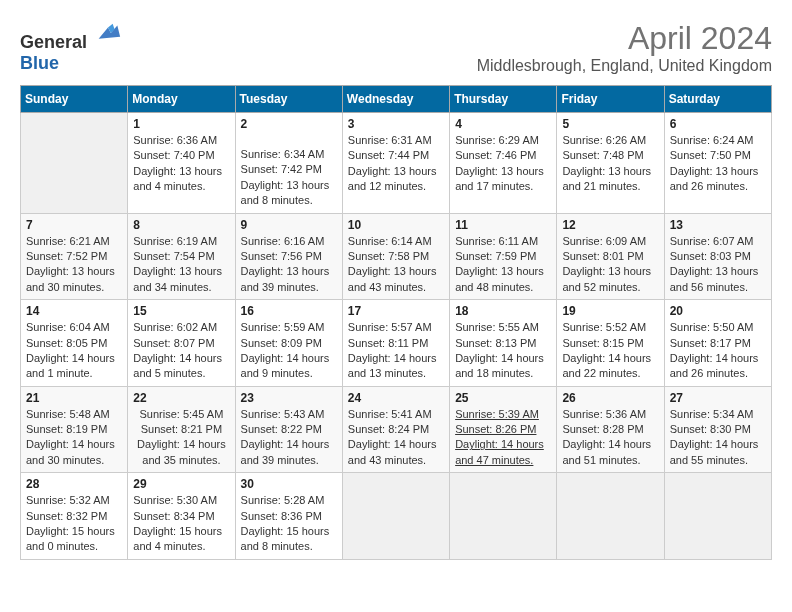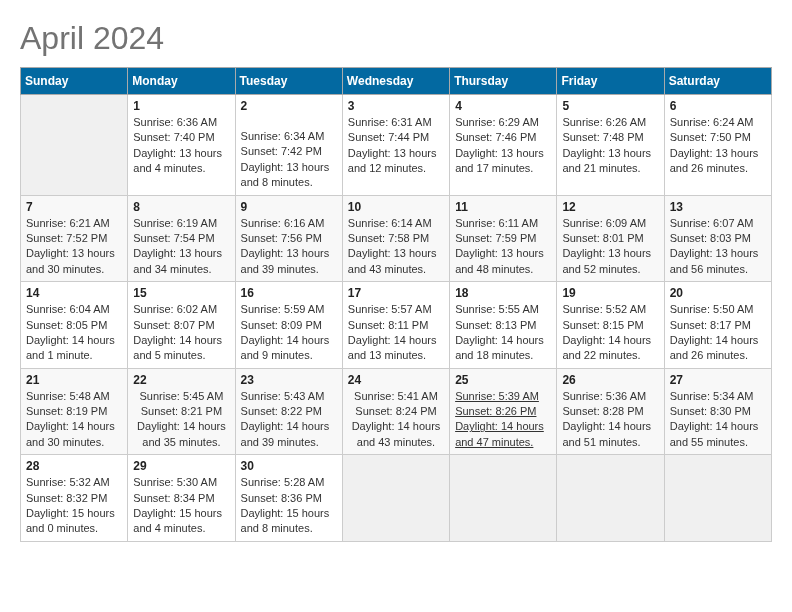--- a/index.html
+++ b/index.html
@@ -83,22 +83,34 @@
       line-height: 1.4;
     }
     .empty-cell {
       background: #f0f0f0 !important;
     }
   </style>
 </head>
 <body>
 
 <div class="header">
+  <div class="logo">
+    <div>
+      <span class="logo-text-general">General</span>
+      <svg class="logo-icon" viewBox="0 0 30 30" xmlns="http://www.w3.org/2000/svg">
+        <polygon points="5,20 15,8 18,14 25,6 28,18" fill="#2266bb" opacity="0.85"></polygon>
+        <polygon points="15,8 20,4 22,10 18,14" fill="#4499dd"></polygon>
+      </svg>
+      <br>
+      <span class="logo-text-blue">Blue</span>
+    </div>
+  </div>
   <div class="title-block">
     <div class="month-title">April 2024</div>
+    <div class="location-title">Middlesbrough, England, United Kingdom</div>
   </div>
 </div>
 
 <table class="calendar">
   <thead>
     <tr>
     <th>Sunday</th>
         <th>Monday</th>
         <th>Tuesday</th>
         <th>Wednesday</th>
@@ -272,21 +284,21 @@
         </td>
         <td>
           <span class="day-number">23</span>
           <div class="day-info" style="white-space: pre-line;">Sunrise: 5:43 AM
 Sunset: 8:22 PM
 Daylight: 14 hours
 and 39 minutes.</div>
         </td>
         <td>
           <span class="day-number">24</span>
-          <div class="day-info" style="white-space: pre-line; text-align: center;">Sunrise: 5:41 AM
+          <div class="day-info" style="white-space: pre-line;">Sunrise: 5:41 AM
 Sunset: 8:24 PM
 Daylight: 14 hours
 and 43 minutes.</div>
         </td>
         <td>
           <span class="day-number">25</span>
           <div class="day-info" style="white-space: pre-line; text-decoration: underline;">Sunrise: 5:39 AM
 Sunset: 8:26 PM
 Daylight: 14 hours
 and 47 minutes.</div>

